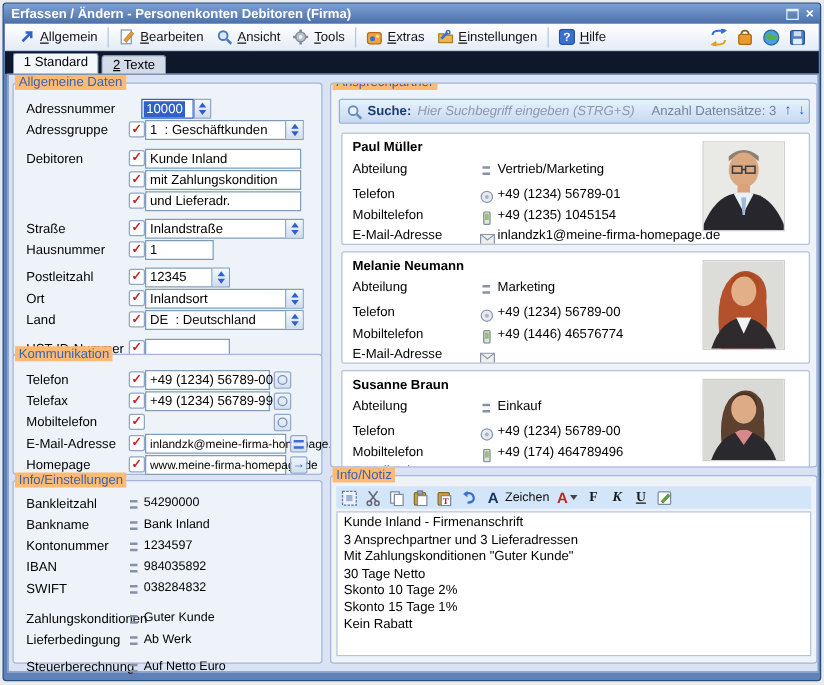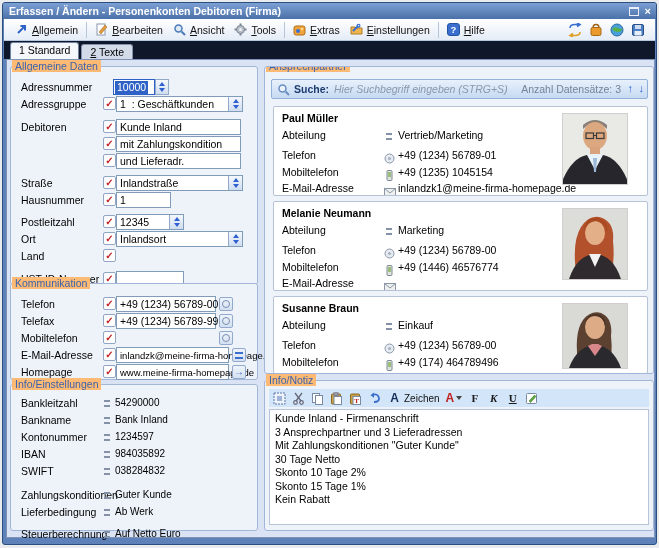--- a/index.html
+++ b/index.html
@@ -333,20 +333,27 @@
               <span class="tri-up"></span>
               <span class="tri-down"></span>
             </span>
           </span>
       </div>
       <div class="frow" style="top:181px">
         <span class="flabel">Land</span>
         <span class="chk">
             <i>✓</i>
           </span>
+        <span class="field" style="left:105px; width:127px;">
+            <span class="ftext">DE  : Deutschland</span>
+            <span class="combo-btn">
+              <span class="tri-up"></span>
+              <span class="tri-down"></span>
+            </span>
+          </span>
       </div>
 
       <div class="frow" style="top:204px">
         <span class="flabel">UST-ID-Nummer</span>
         <span class="chk">
             <i>✓</i>
           </span>
         <span class="field" style="left:105px; width:68px;">
             <span class="ftext"></span>
           </span>

